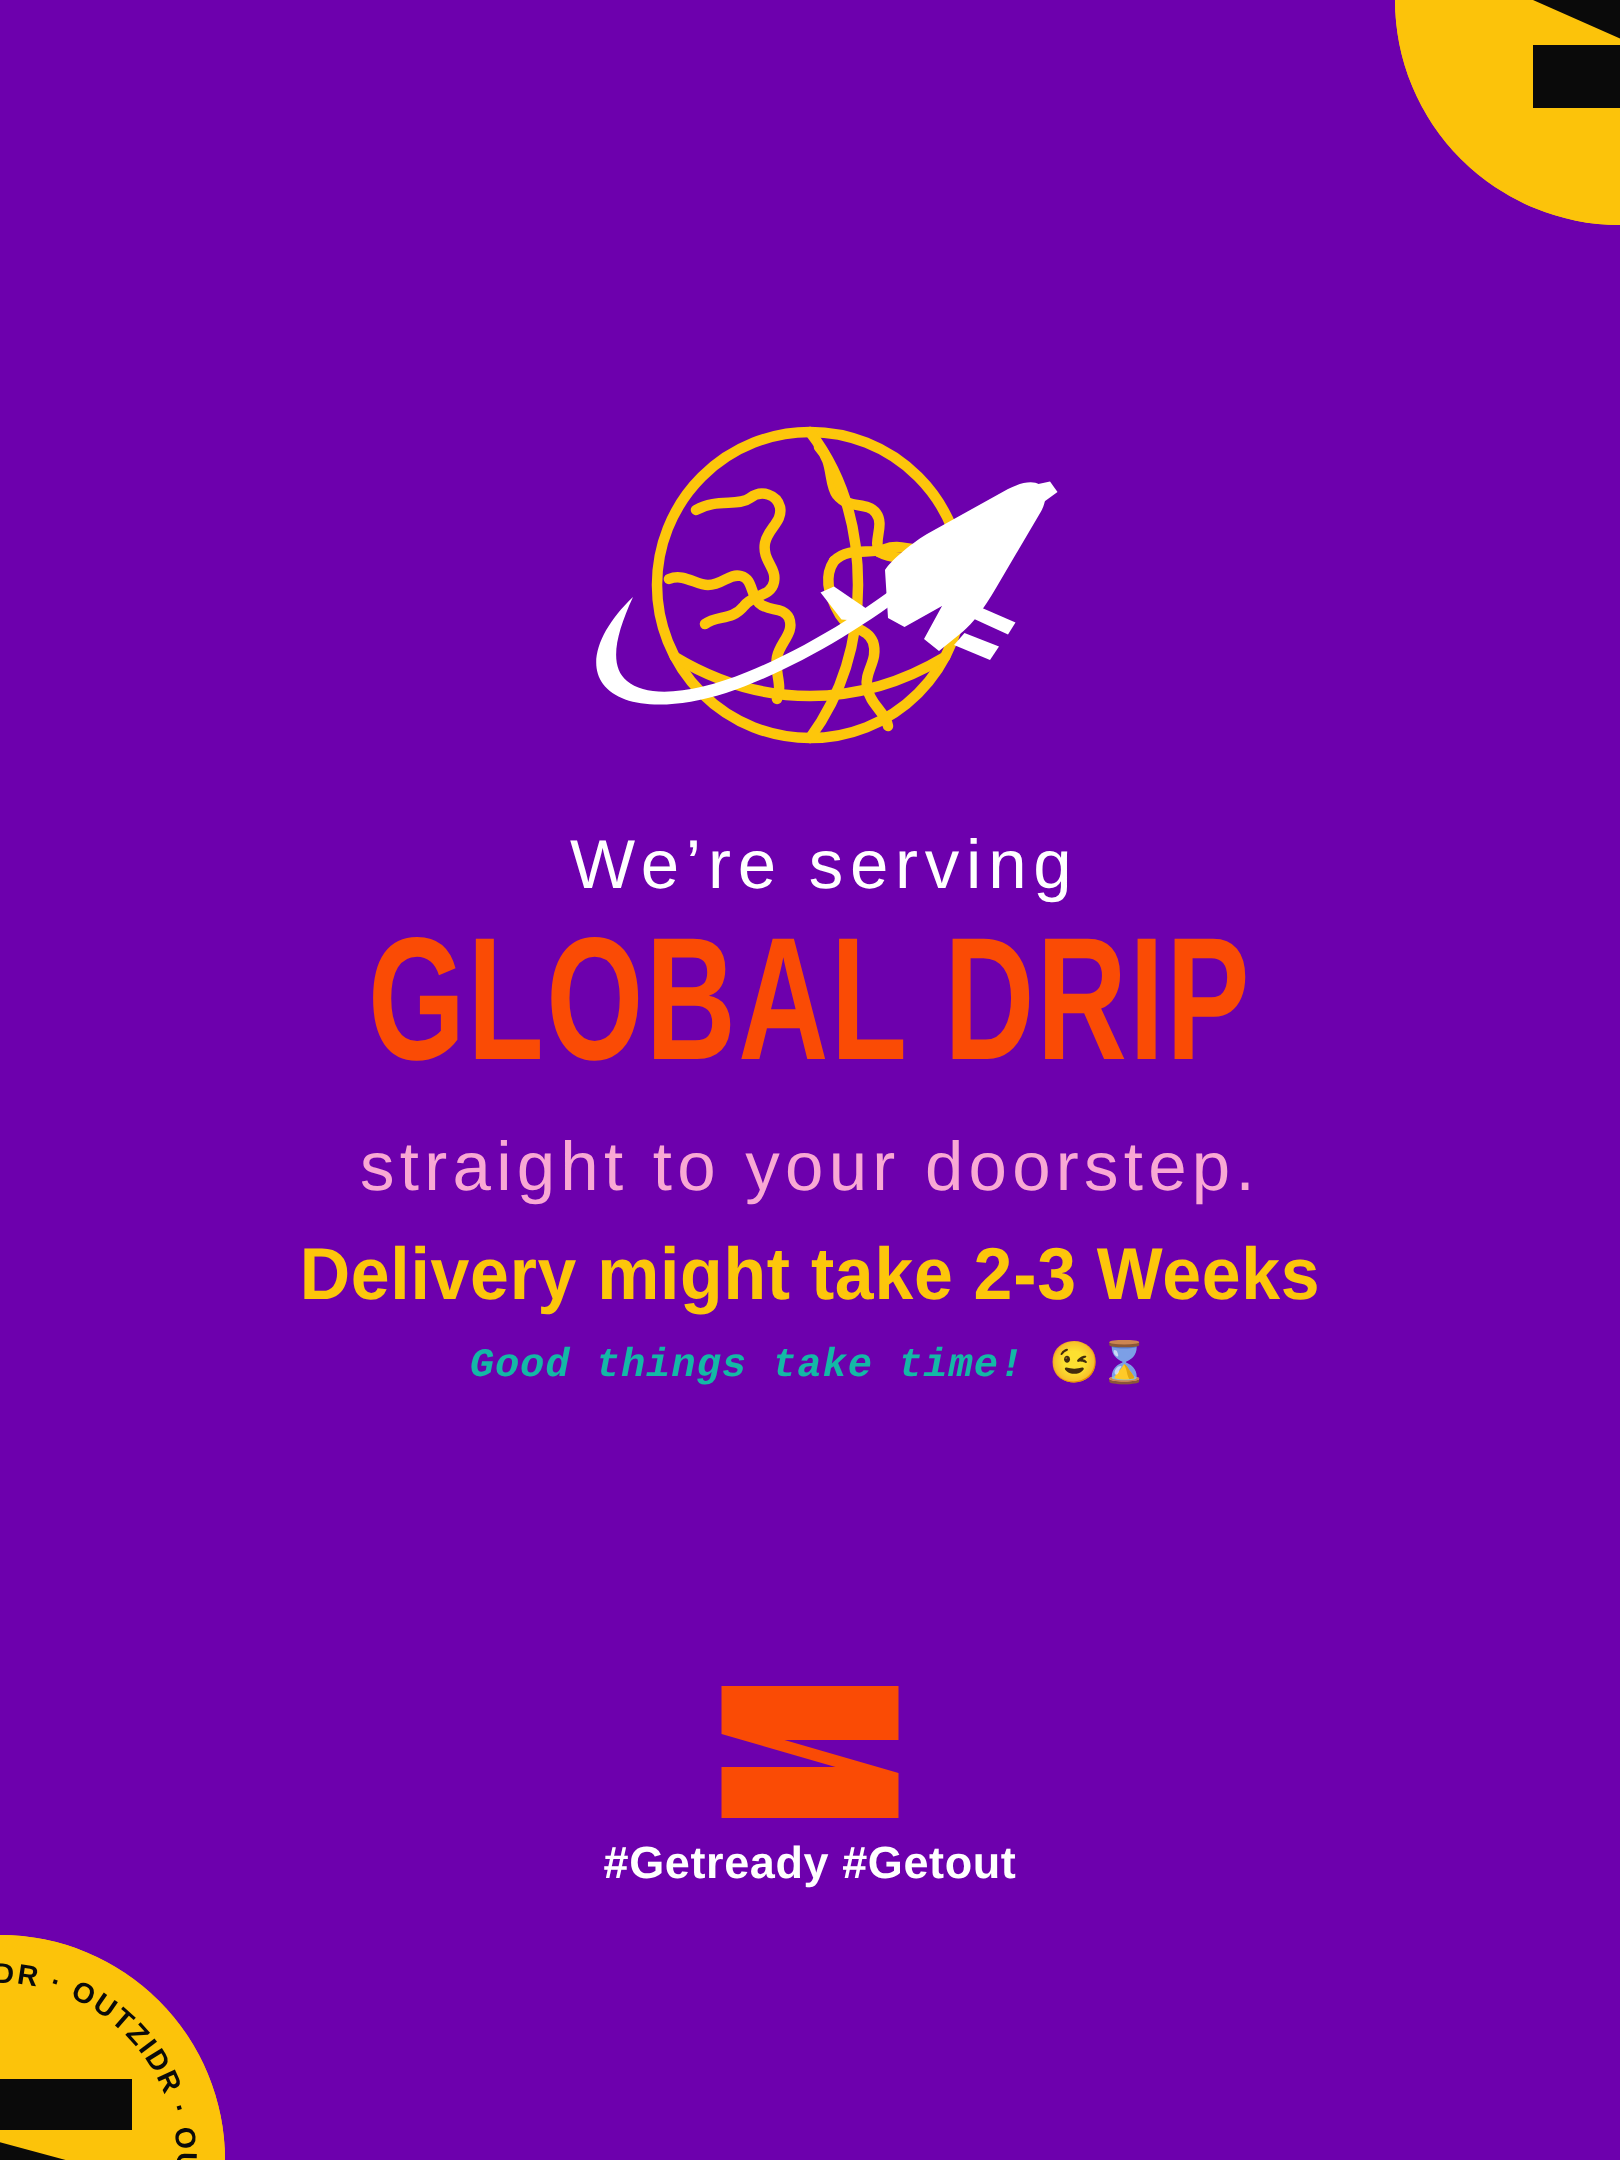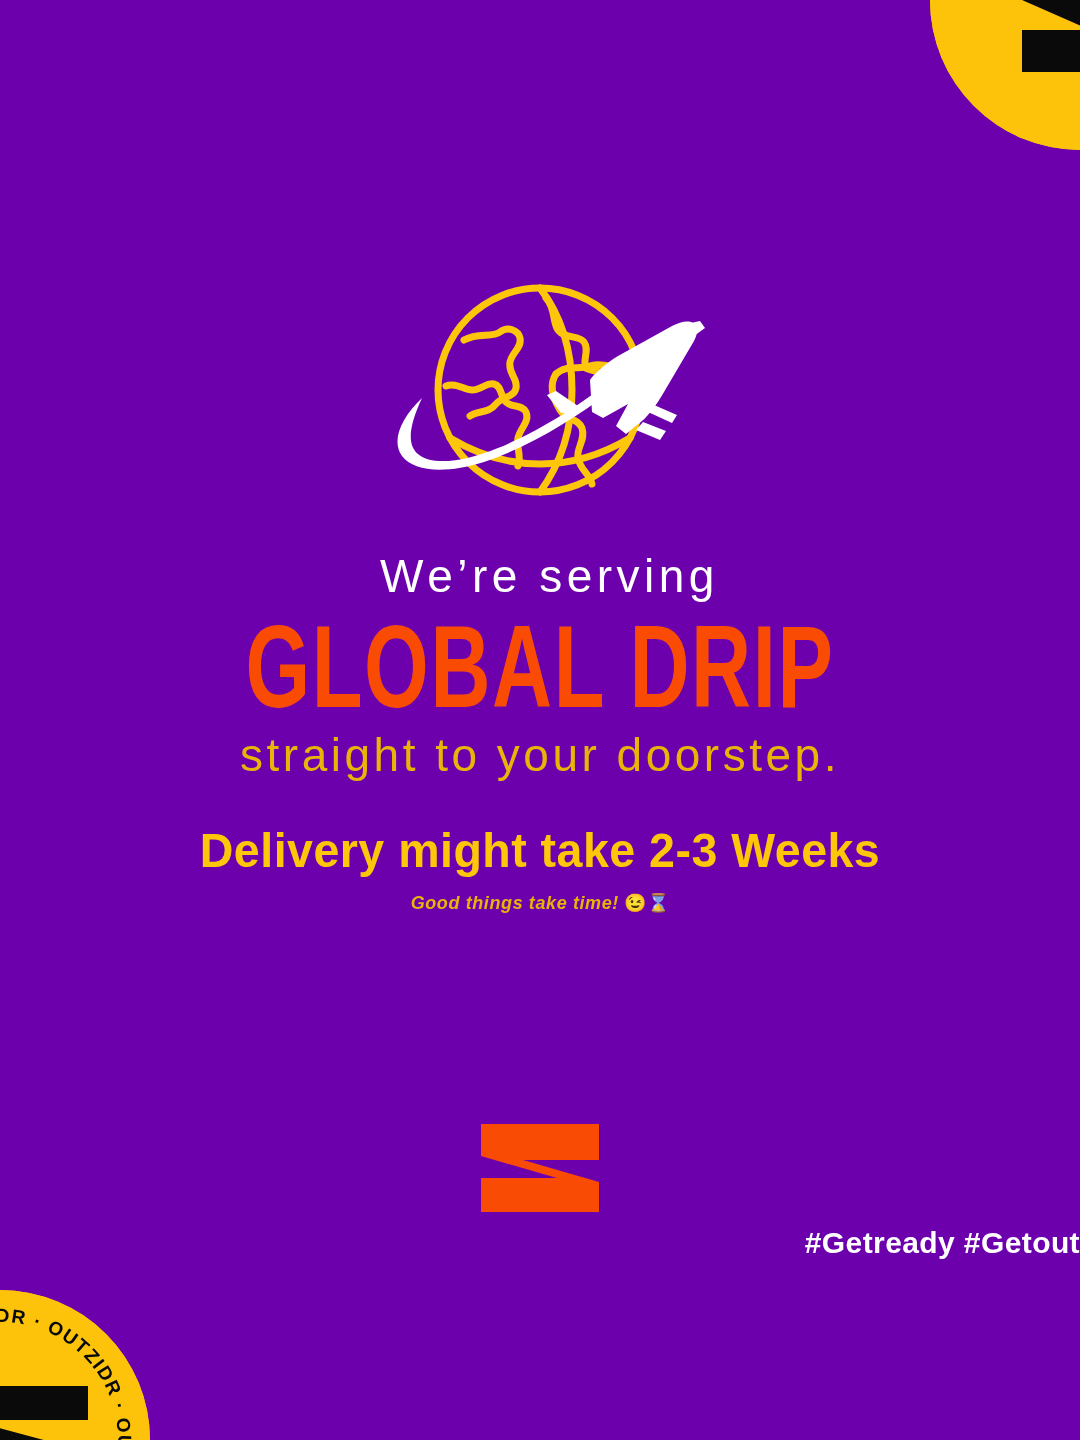--- a/index.html
+++ b/index.html
@@ -72,60 +72,61 @@
     font-size:104px;
     font-weight:bold;
     letter-spacing:2px;
     line-height:1.18;
     transform:scaleX(0.80) scaleY(1.12);
     transform-origin:center center;
     margin-top:6px;
     white-space:nowrap;
   }
   .doorstep-line {
-    color:#eab308;
+    color:#f9a8d4;
     font-size:46px;
     font-weight:300;
     letter-spacing:3.5px;
     line-height:1.05;
-    margin-top:2px;
+    margin-top:24px;
   }
 
   
   .delivery-block {
     position:absolute;
     left:0; right:0;
     top:822px;
     text-align:center;
   }
   .delivery-main {
     color:#FDC60B;
     font-size:49px;
     font-weight:bold;
     letter-spacing:0.5px;
     transform:scaleX(0.95);
     white-space:nowrap;
   }
   .delivery-sub {
-    color:#eab308;
-    font-size:18px;
+    color:#14b8a6;
+    font-size:27px;
     font-weight:bold;
     font-style:italic;
     letter-spacing:0.6px;
     margin-top:14px;
     white-space:nowrap;
+    font-family:Liberation Mono, monospace;
   }
   .emoji { font-style:normal; letter-spacing:0; }
 
   
   .footer-block {
     position:absolute;
     left:0; right:0;
     top:1122px;
-    text-align:right;
+    text-align:center;
   }
   .zmark { display:block; margin:0 auto; }
   .hashtags {
     color:#FFFFFF;
     font-size:30px;
     font-weight:bold;
     letter-spacing:0.4px;
     margin-top:12px;
   }
 </style>

